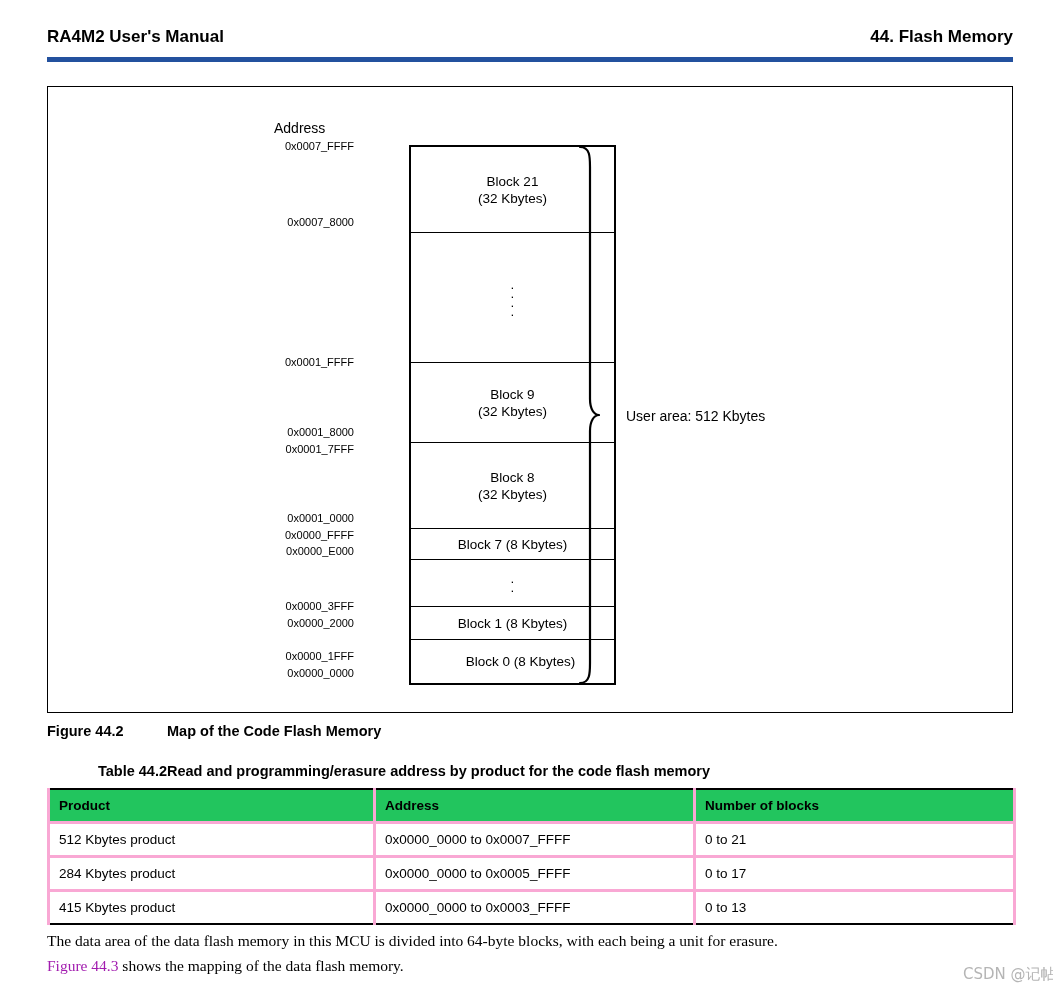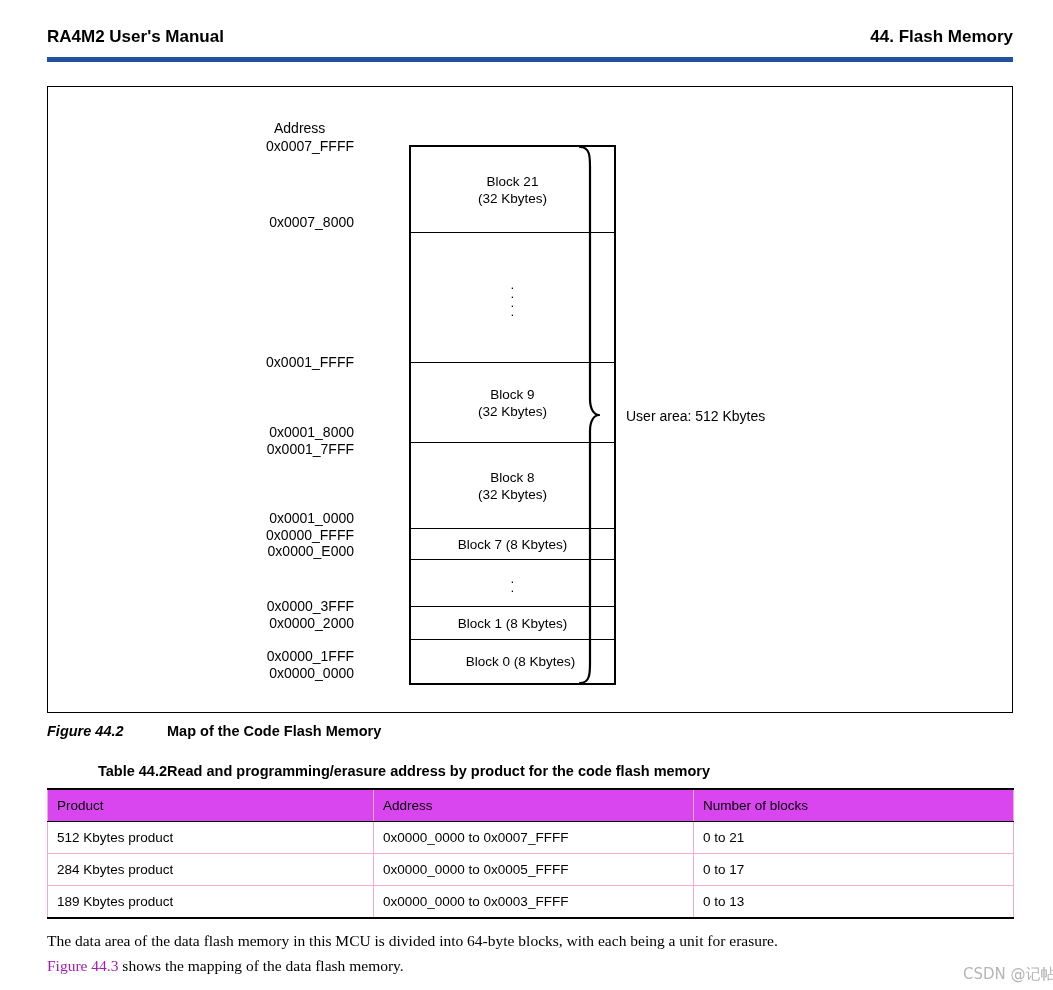--- a/index.html
+++ b/index.html
@@ -101,21 +101,21 @@
   }
   .map-block.last { border-bottom: none; padding-left: 16px; }
   .map-block .blk-label { white-space: pre-line; }
 
   
   .addr-label {
     position: absolute;
     right: 0;
     width: 186px;
     text-align: right;
-    font-size: 14px;
+    font-size: 11px;
     line-height: 17px;
     white-space: nowrap;
     padding-right: 8px;
     box-sizing: border-box;
   }
   .addr-stack {
     position: absolute;
     left: 114px;
     width: 200px;
     top: 0;
@@ -152,21 +152,21 @@
   
   .figure-caption {
     position: absolute;
     left: 47px;
     top: 722px;
     font-size: 14.5px;
     font-weight: bold;
     line-height: 19px;
     white-space: nowrap;
   }
-  .figure-caption .cap-num { display: inline-block; width: 120px; font-style: italic; }
+  .figure-caption .cap-num { display: inline-block; width: 120px; }
 
   
   .table-caption {
     position: absolute;
     left: 47px;
     top: 762px;
     font-size: 14.5px;
     font-weight: bold;
     line-height: 19px;
     white-space: nowrap;
@@ -178,30 +178,30 @@
     position: absolute;
     left: 47px;
     top: 788px;
     width: 966px;
     border-collapse: collapse;
     font-size: 13.5px;
     table-layout: fixed;
   }
   .data-table th,
   .data-table td {
-    border: 1px solid #f9a8d4;
+    border: 3px solid #f9a8d4;
     text-align: left;
     padding: 7px 8px 7px 9px;
     line-height: 17px;
     vertical-align: middle;
     height: 17px;
   }
   .data-table thead th {
-    background: #d946ef;
-    font-weight: normal;
+    background: #22c55e;
+    font-weight: bold;
     border-top: 2px solid #000000;
     border-bottom: 1.5px solid #000000;
   }
   .data-table tbody tr:last-child td {
     border-bottom: 2px solid #000000;
   }
   .col-product { width: 326px; }
   .col-address { width: 320px; }
   .col-blocks  { width: 320px; }
 
@@ -334,21 +334,21 @@
         <td>512 Kbytes product</td>
         <td>0x0000_0000 to 0x0007_FFFF</td>
         <td>0 to 21</td>
       </tr>
       <tr>
         <td>284 Kbytes product</td>
         <td>0x0000_0000 to 0x0005_FFFF</td>
         <td>0 to 17</td>
       </tr>
       <tr>
-        <td>189 Kbytes product</td>
+        <td>415 Kbytes product</td>
         <td>0x0000_0000 to 0x0003_FFFF</td>
         <td>0 to 13</td>
       </tr>
     </tbody>
 </table>
 
 <div class="body-text">
   <span>The data area of the data flash memory in this MCU is divided into 64-byte blocks, with each being a unit for erasure.</span><br>
   <span class="xref">Figure 44.3</span><span> shows the mapping of the data flash memory.</span>
 </div>

